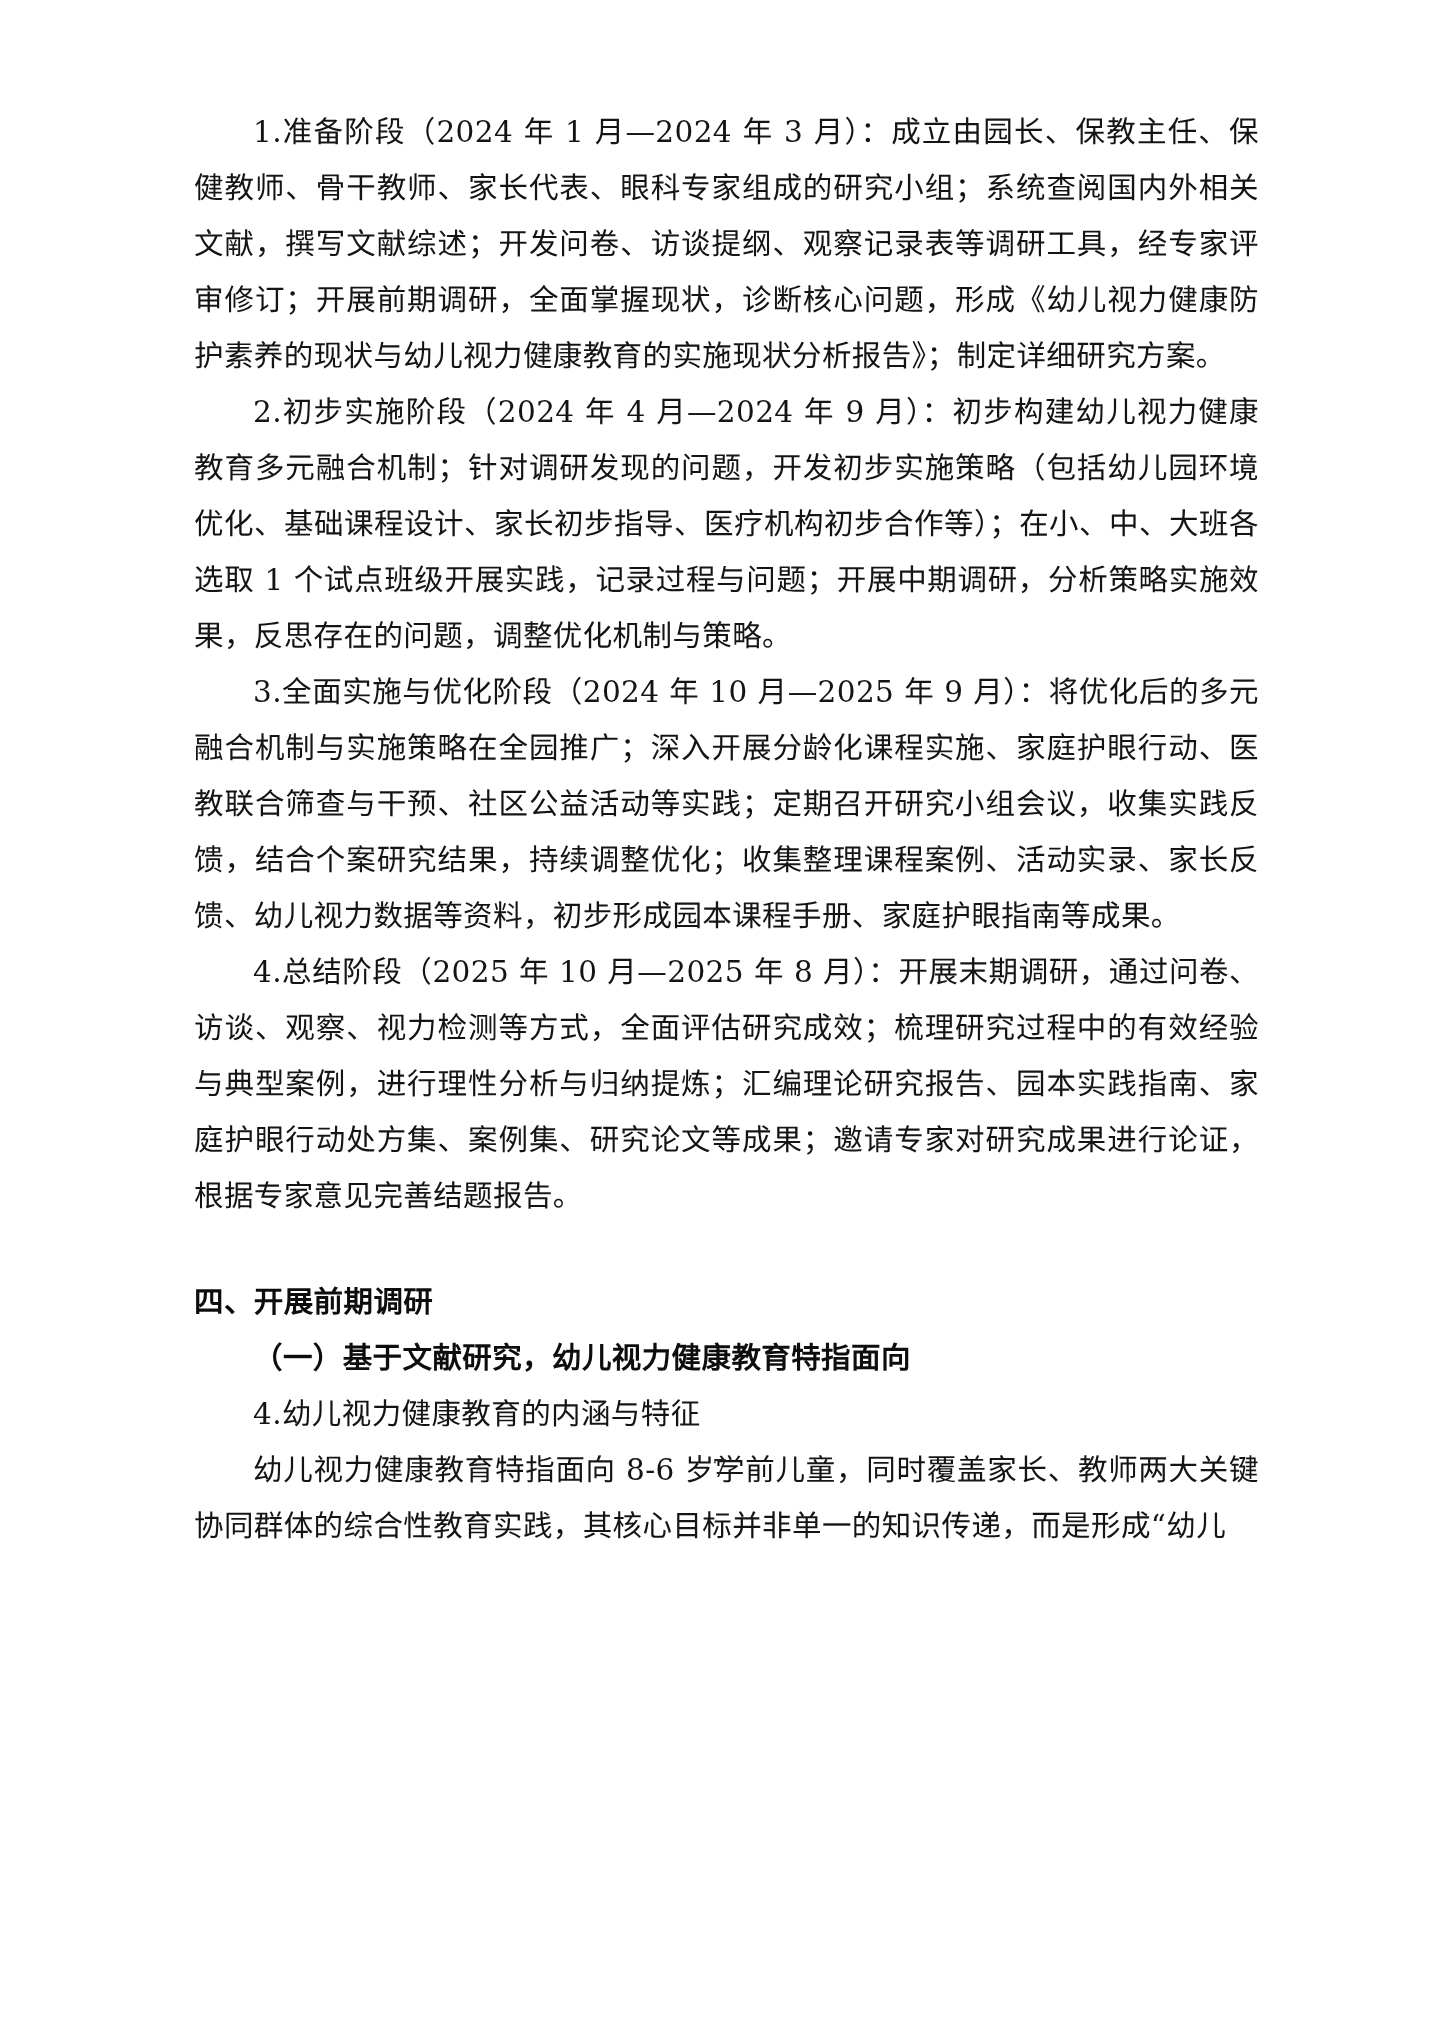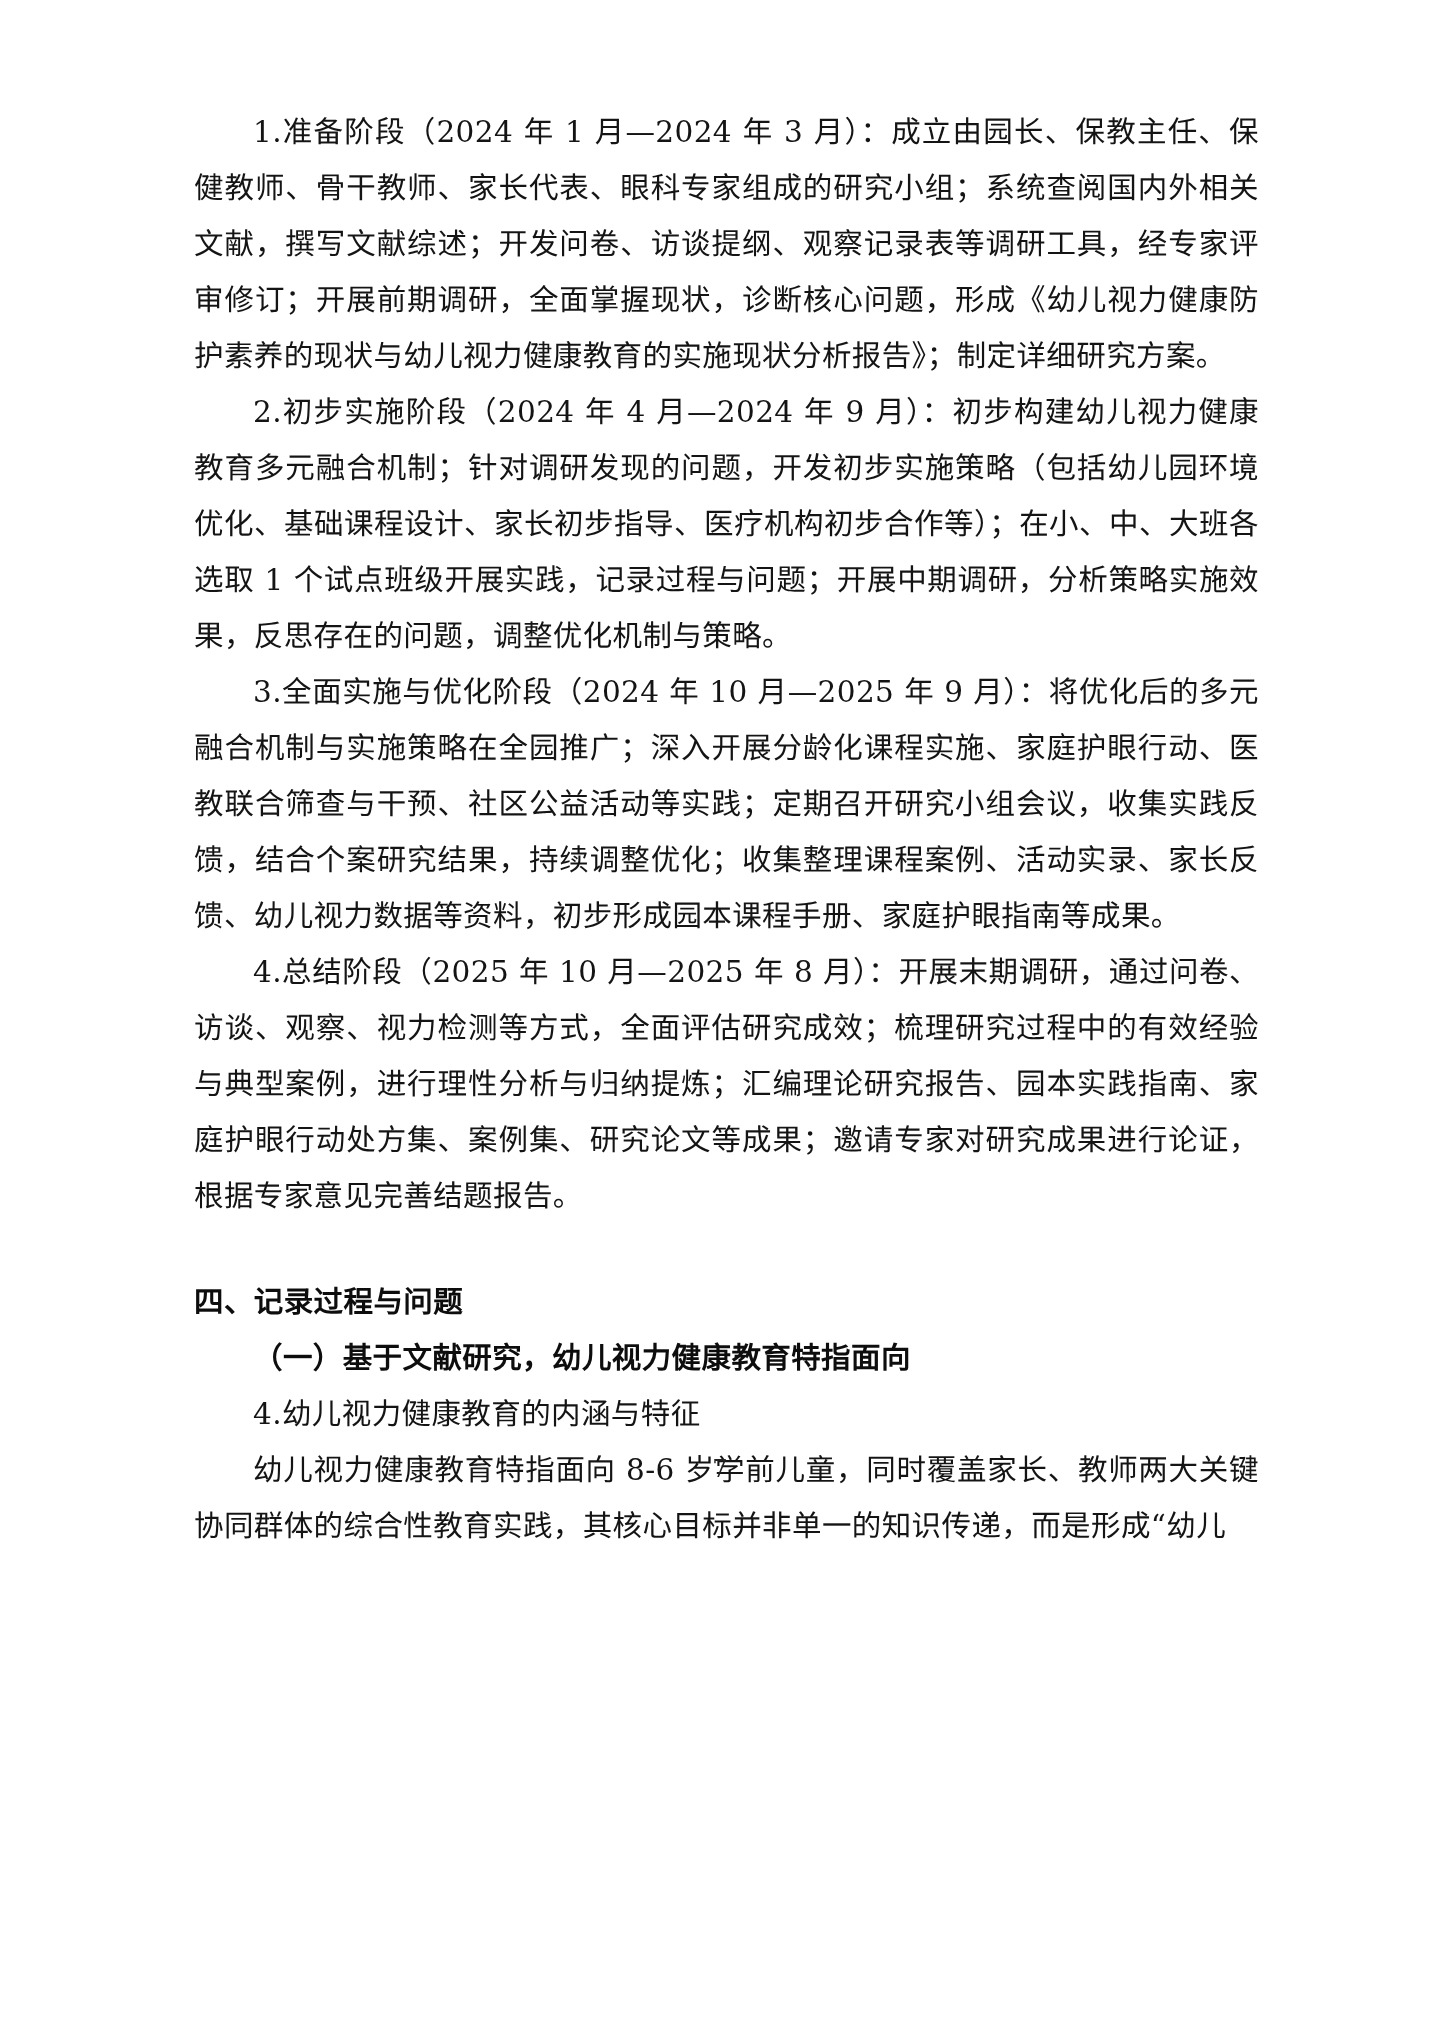--- a/index.html
+++ b/index.html
@@ -81,21 +81,21 @@
     <p class="body-para">1.准备阶段（2024 年 1 月—2024 年 3 月）：成立由园长、保教主任、保健教师、骨干教师、家长代表、眼科专家组成的研究小组；系统查阅国内外相关文献，撰写文献综述；开发问卷、访谈提纲、观察记录表等调研工具，经专家评审修订；开展前期调研，全面掌握现状，诊断核心问题，形成《幼儿视力健康防护素养的现状与幼儿视力健康教育的实施现状分析报告》；制定详细研究方案。</p>
 
     <p class="body-para">2.初步实施阶段（2024 年 4 月—2024 年 9 月）：初步构建幼儿视力健康教育多元融合机制；针对调研发现的问题，开发初步实施策略（包括幼儿园环境优化、基础课程设计、家长初步指导、医疗机构初步合作等）；在小、中、大班各选取 1 个试点班级开展实践，记录过程与问题；开展中期调研，分析策略实施效果，反思存在的问题，调整优化机制与策略。</p>
 
     <p class="body-para">3.全面实施与优化阶段（2024 年 10 月—2025 年 9 月）：将优化后的多元融合机制与实施策略在全园推广；深入开展分龄化课程实施、家庭护眼行动、医教联合筛查与干预、社区公益活动等实践；定期召开研究小组会议，收集实践反馈，结合个案研究结果，持续调整优化；收集整理课程案例、活动实录、家长反馈、幼儿视力数据等资料，初步形成园本课程手册、家庭护眼指南等成果。</p>
 
     <p class="body-para">4.总结阶段（2025 年 10 月—2025 年 8 月）：开展末期调研，通过问卷、访谈、观察、视力检测等方式，全面评估研究成效；梳理研究过程中的有效经验与典型案例，进行理性分析与归纳提炼；汇编理论研究报告、园本实践指南、家庭护眼行动处方集、案例集、研究论文等成果；邀请专家对研究成果进行论证，根据专家意见完善结题报告。</p>
 
     <div class="gap-before-section"></div>
 
-    <h2 class="section-heading">四、记录过程与问题</h2>
+    <h2 class="section-heading">四、开展前期调研</h2>
 
     <h3 class="sub-heading">（一）基于文献研究，幼儿视力健康教育特指面向</h3>
 
 
     <p class="body-para">4.幼儿视力健康教育的内涵与特征</p>
 
     <p class="body-para">幼儿视力健康教育特指面向 8-6 岁学前儿童，同时覆盖家长、教师两大关键协同群体的综合性教育实践，其核心目标并非单一的知识传递，而是形成“幼儿</p>
 
   </div>
 

